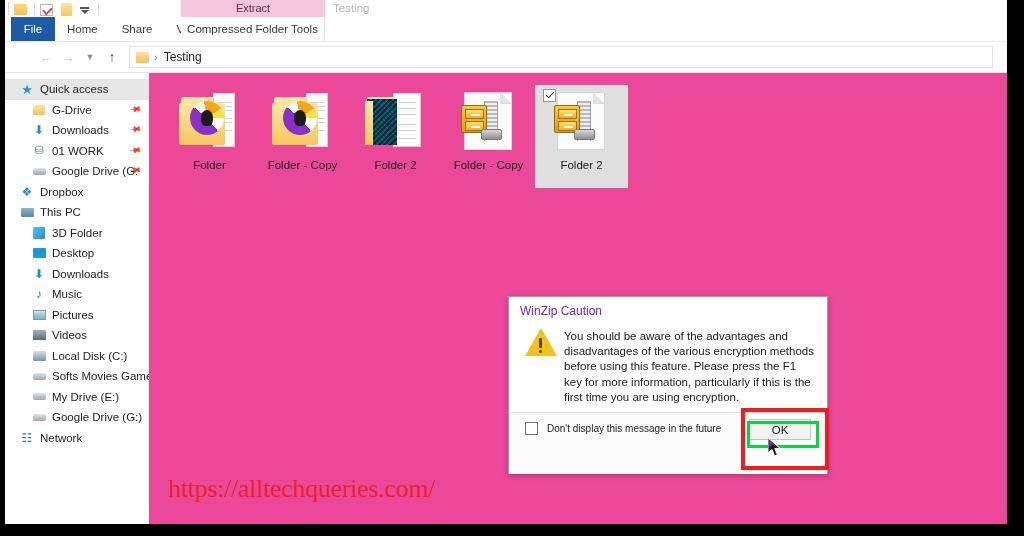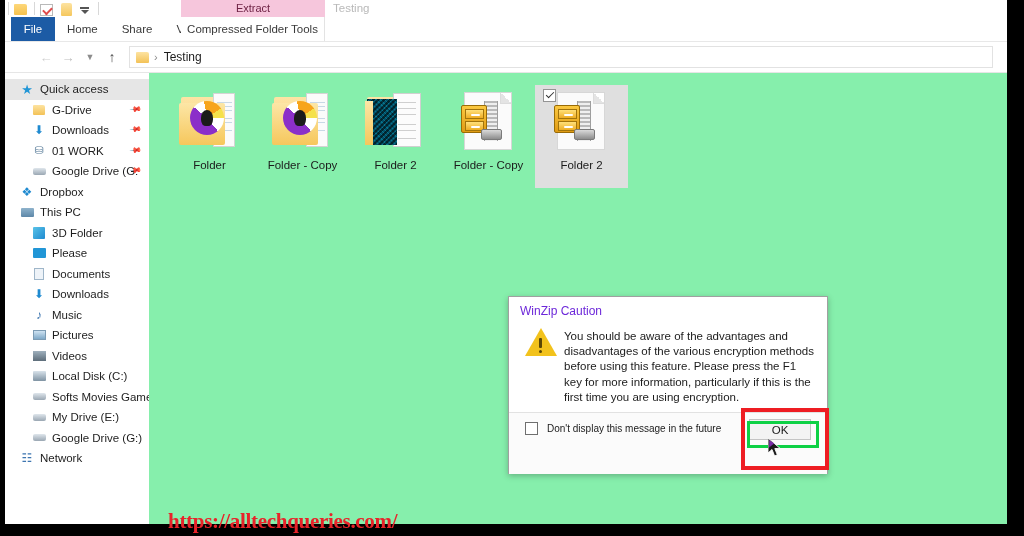--- a/index.html
+++ b/index.html
@@ -197,21 +197,21 @@
   .g-3d { width: 12px; height: 12px; background: linear-gradient(135deg,#59c3e8,#1f8ad0); border-radius: 1px; }
   .g-desk { width: 13px; height: 10px; background: #2196d6; border-radius: 1px; }
   .g-doc { width: 10px; height: 12px; background: #eef3f8; border: 1px solid #9fb6c9; }
   .g-music { color: #3e76b0; font-size: 12px; }
   .g-pics { width: 13px; height: 10px; background: linear-gradient(#cfe3f2,#7fa9c8); border: 1px solid #7d9cb4; }
   .g-vid { width: 13px; height: 10px; background: linear-gradient(#9fb0bd,#5d6d7a); }
   .g-hdd { width: 13px; height: 10px; background: linear-gradient(#d8e2ea,#7f93a3); border-radius: 1px; }
   .g-net { color: #3e76b0; font-size: 12px; }
   #content {
     flex: 1; height: 100%;
-    background: #86efac;
+    background: #ec4899;
     position: relative;
     padding: 12px 0 0 14px;
   }
   #file-grid {
     display: flex; align-items: flex-start;
     gap: 0px;
   }
   .file-tile {
     width: 93px; height: 103px;
     display: flex; flex-direction: column; align-items: center;
@@ -342,25 +342,24 @@
     position: absolute; left: 25px; top: 38px;
     width: 21px; height: 11px;
     background: linear-gradient(#dadada,#8d8d8d);
     border: 1px solid #7a7a7a; border-radius: 2px;
   }
   
   #watermark {
     position: absolute;
     left: 168px; top: 474px;
     font-family: "Liberation Serif", serif;
-    font-weight: bold;
-    font-size: 21px;
+    font-weight: normal;
+    font-size: 26px;
     color: #e8232a;
     letter-spacing: -0.3px;
-    margin-top: 35px;
   }
   
   #dialog {
     position: absolute;
     left: 508px; top: 296px;
     width: 320px; height: 178px;
     background: #ffffff;
     border: 1px solid #a0a0a0;
     box-shadow: 0 2px 6px rgba(0,0,0,.25);
     font-family: "Liberation Sans", sans-serif;
@@ -559,28 +558,21 @@
             <div class="glyph">
               <span class="g-3d"></span>
             </div>
             <span>3D Folder</span>
           </div>
           <div class="nav-item">
             <div class="ind1"></div>
             <div class="glyph">
               <span class="g-desk"></span>
             </div>
-            <span>Please</span>
-          </div>
-          <div class="nav-item">
-            <div class="ind1"></div>
-            <div class="glyph">
-              <span class="g-doc"></span>
-            </div>
-            <span>Documents</span>
+            <span>Desktop</span>
           </div>
           <div class="nav-item">
             <div class="ind1"></div>
             <div class="glyph">
               <span class="g-dl">⬇</span>
             </div>
             <span>Downloads</span>
           </div>
           <div class="nav-item">
             <div class="ind1"></div>

